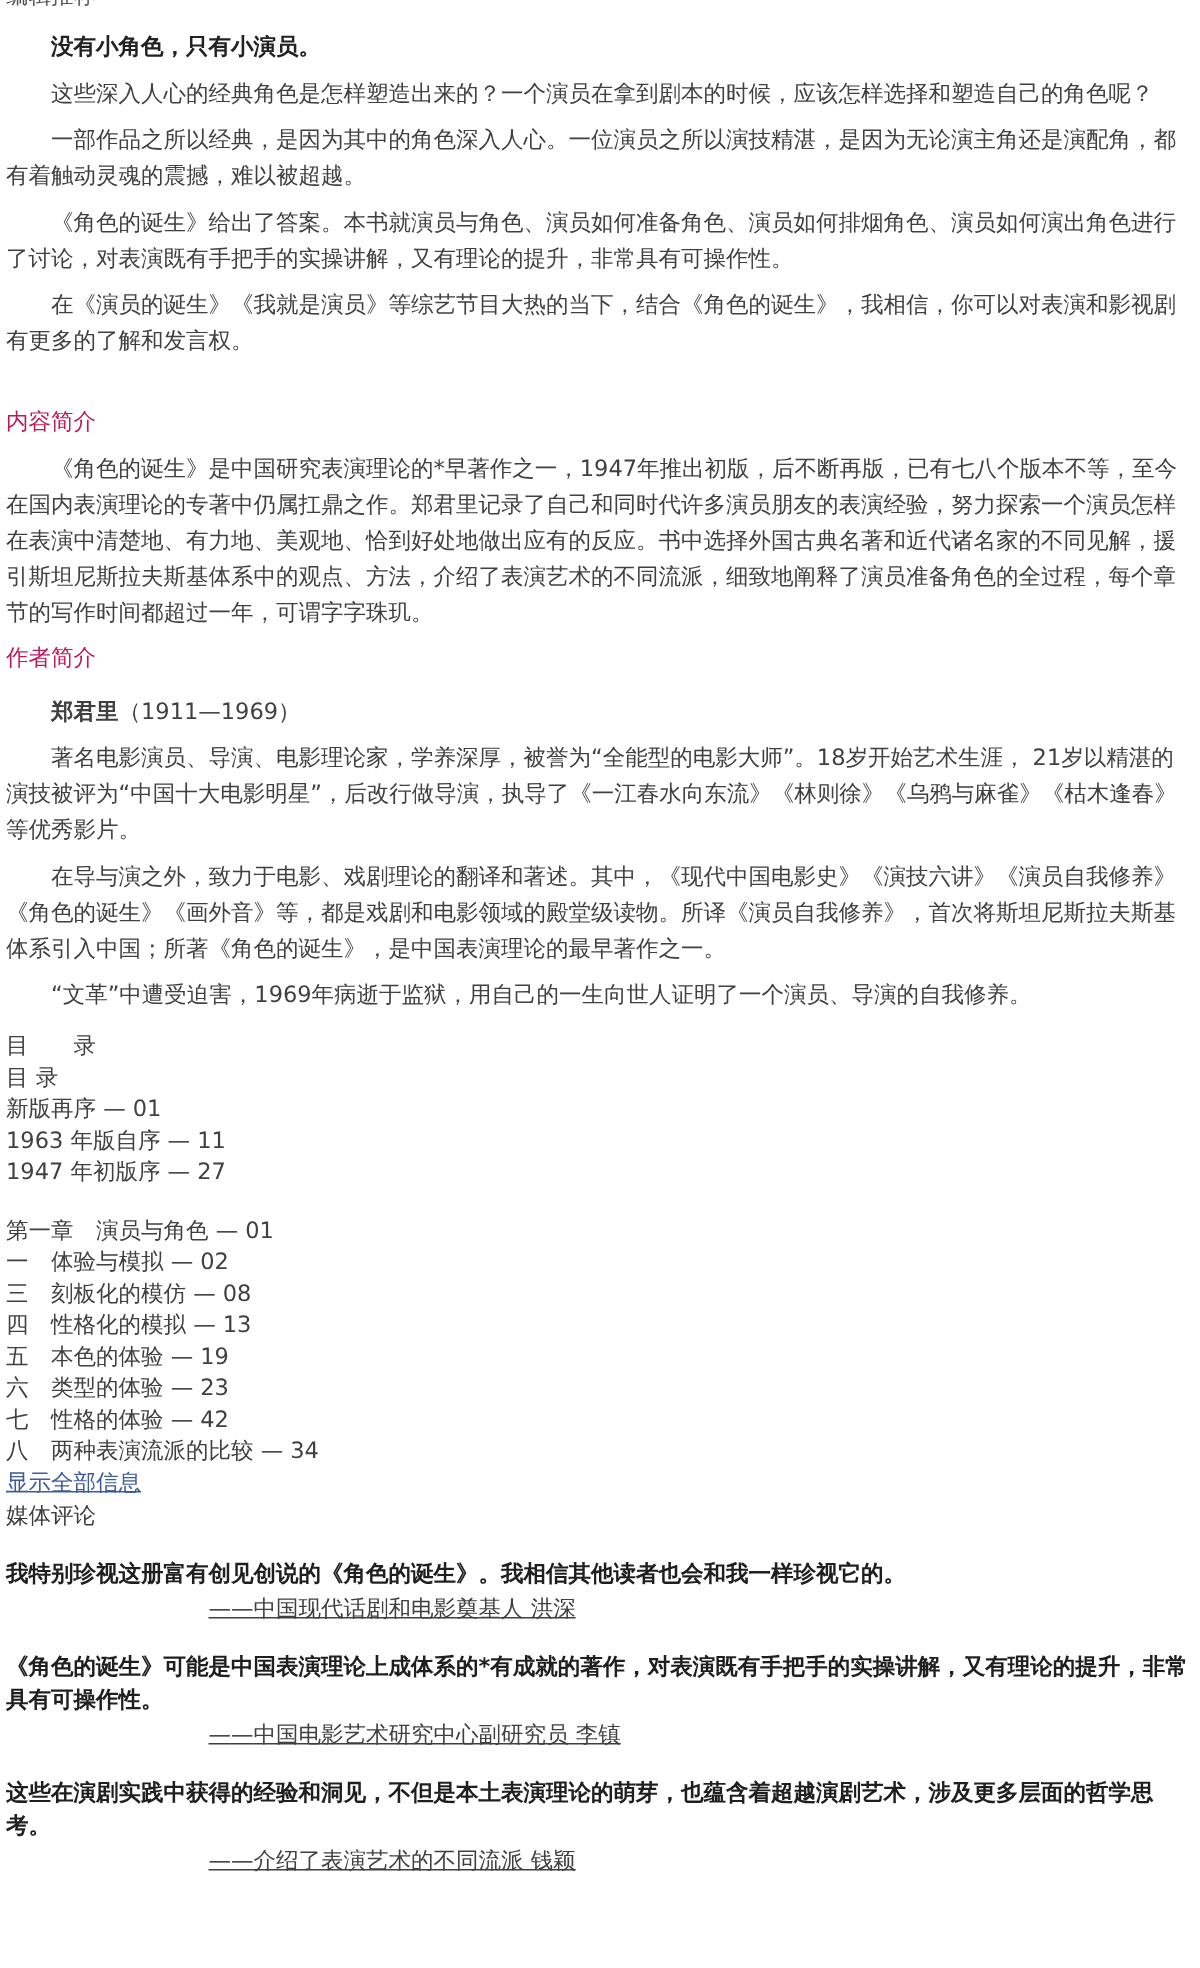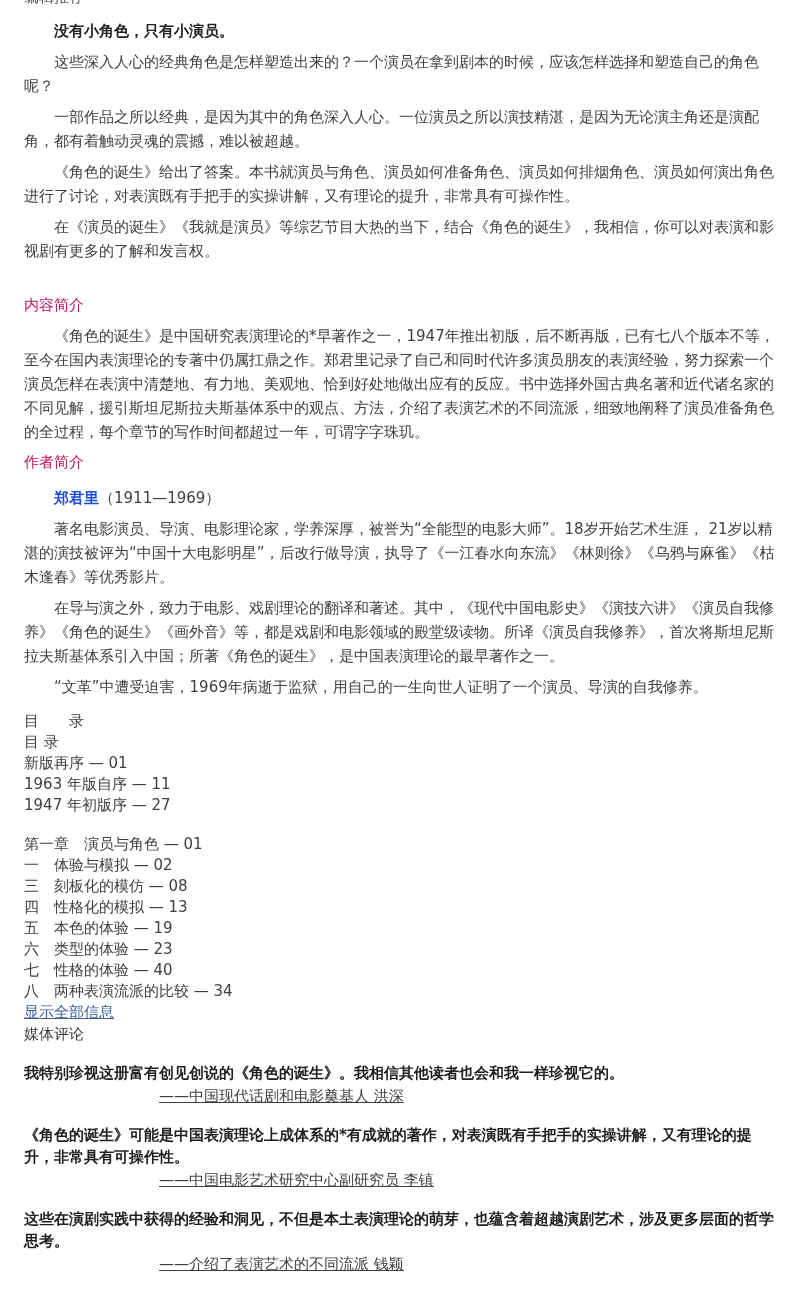--- a/index.html
+++ b/index.html
@@ -2,37 +2,37 @@
 <html lang="zh"><head>
 <meta charset="utf-8">
 <style>
   html, body { margin: 0; padding: 0; }
   body {
     width: 800px; height: 1312px; overflow: hidden;
     background: #ffffff;
     font-family: "DejaVu Sans", sans-serif;
     font-size: 15px; color: #404040;
   }
-  .page { padding: 0 24px; }
+  .page { padding: 0 4px; }
 
   
   .clip-strip { height: 7px; overflow: hidden; }
   .clip-strip span { display: block; margin-top: -13px; line-height: 20px; color: #555; }
 
   .tagline {
     margin: 12px 0 0; font-weight: bold; color: #222;
     text-indent: 2em; line-height: 24px;
   }
   p.para { margin: 7px 0 0; line-height: 24px; text-indent: 2em; }
 
   .section-label { margin: 30px 0 0; line-height: 24px; color: #be185d; }
   .section-label.tight { margin-top: 6px; }
 
   .author-line { margin: 12px 0 0; line-height: 24px; text-indent: 2em; }
-  .author-line .name { font-weight: bold; color: #1d4ed8; }
+  .author-line .name { font-weight: bold; color: #404040; }
 
   .toc { margin-top: 12px; }
   .toc-line { line-height: 21px; white-space: pre-wrap; }
   .toc-gap { height: 18px; }
   .toc a.show-all {
     color: #3e5c9a; text-decoration: underline; cursor: pointer;
   }
   .media-label { line-height: 21px; color: #3c3c3c; margin-top: 1px; }
 
   .review-quote {
@@ -70,21 +70,21 @@
     <div class="toc-line">新版再序 — 01</div>
     <div class="toc-line">1963 年版自序 — 11</div>
     <div class="toc-line">1947 年初版序 — 27</div>
     <div class="toc-gap"></div>
     <div class="toc-line">第一章　演员与角色 — 01</div>
     <div class="toc-line">一　体验与模拟 — 02</div>
     <div class="toc-line">三　刻板化的模仿 — 08</div>
     <div class="toc-line">四　性格化的模拟 — 13</div>
     <div class="toc-line">五　本色的体验 — 19</div>
     <div class="toc-line">六　类型的体验 — 23</div>
-    <div class="toc-line">七　性格的体验 — 40</div>
+    <div class="toc-line">七　性格的体验 — 42</div>
     <div class="toc-line">八　两种表演流派的比较 — 34</div>
     <div class="toc-line"><a class="show-all">显示全部信息</a></div>
   </div>
 
   <div class="media-label">媒体评论</div>
 
   <p class="review-quote">我特别珍视这册富有创见创说的《角色的诞生》。我相信其他读者也会和我一样珍视它的。</p>
   <p class="review-attr">——中国现代话剧和电影奠基人 洪深</p>
 
   <p class="review-quote">《角色的诞生》可能是中国表演理论上成体系的*有成就的著作，对表演既有手把手的实操讲解，又有理论的提升，非常具有可操作性。</p>

